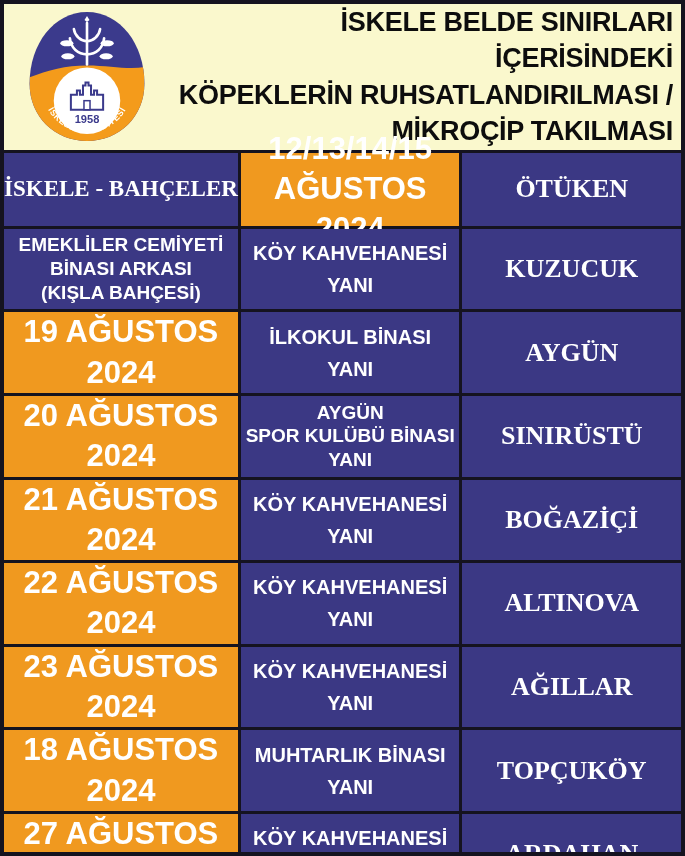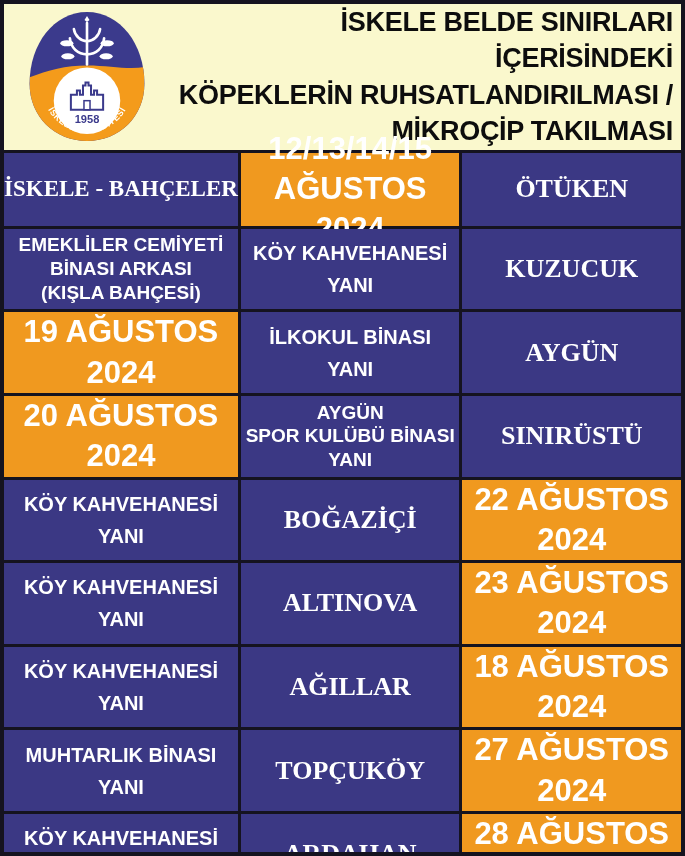--- a/index.html
+++ b/index.html
@@ -125,20 +125,21 @@
     <div class="cell cell-loc">İLKOKUL BİNASI
 YANI</div>
 
     <div class="cell cell-name">AYGÜN</div>
     <div class="cell cell-date">20 AĞUSTOS 2024</div>
     <div class="cell cell-loc tight">AYGÜN
 SPOR KULÜBÜ BİNASI
 YANI</div>
 
     <div class="cell cell-name">SINIRÜSTÜ</div>
+    <div class="cell cell-date">21 AĞUSTOS 2024</div>
     <div class="cell cell-loc">KÖY KAHVEHANESİ
 YANI</div>
 
     <div class="cell cell-name">BOĞAZİÇİ</div>
     <div class="cell cell-date">22 AĞUSTOS 2024</div>
     <div class="cell cell-loc">KÖY KAHVEHANESİ
 YANI</div>
 
     <div class="cell cell-name">ALTINOVA</div>
     <div class="cell cell-date">23 AĞUSTOS 2024</div>

